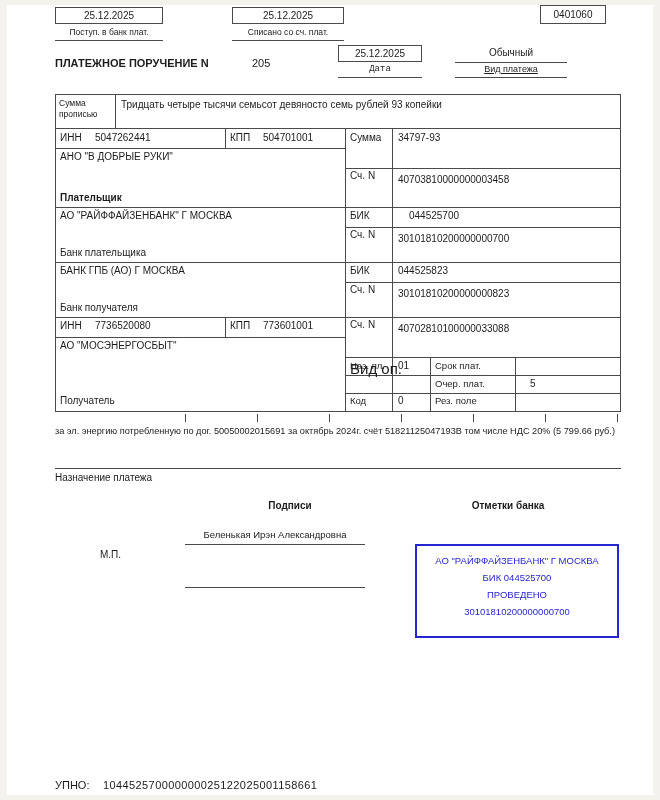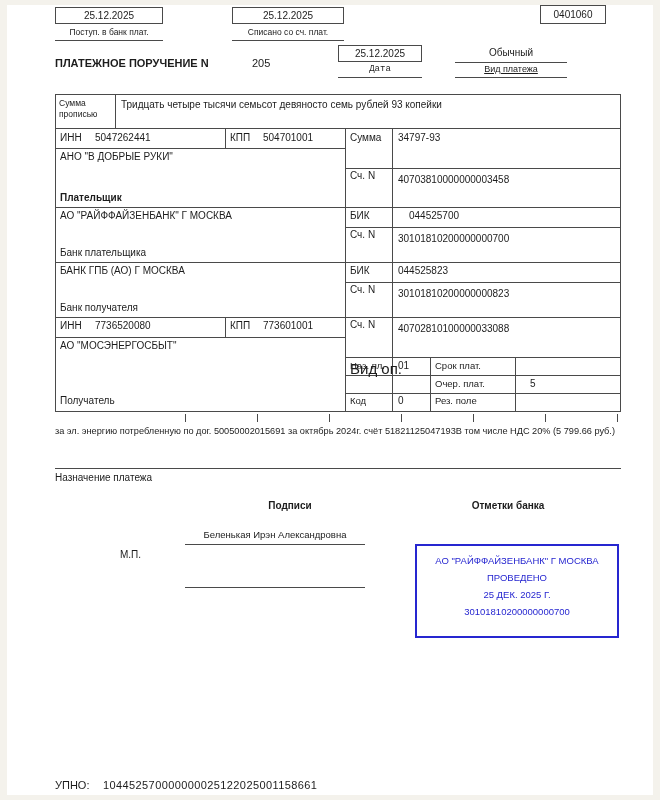--- a/index.html
+++ b/index.html
@@ -137,24 +137,24 @@
 
 <div class="abs" style="left:55px;top:426px;width:566px;font-size:9.2px;">за эл. энергию потребленную по дог. 50050002015691 за октябрь 2024г. счёт 51821125047193В том числе НДС 20% (5 799.66 руб.)</div>
 <div class="hline" style="left:55px;top:468px;width:566px;"></div>
 <div class="abs" style="left:55px;top:472px;">Назначение платежа</div>
 
 <div class="abs b c" style="left:235px;top:500px;width:110px;">Подписи</div>
 <div class="abs b c" style="left:443px;top:500px;width:130px;">Отметки банка</div>
 
 <div class="abs c" style="left:185px;top:529px;width:180px;font-size:9.5px;">Беленькая Ирэн Александровна</div>
 <div class="hline" style="left:185px;top:544px;width:180px;"></div>
-<div class="abs" style="left:120px;top:549px;">М.П.</div>
+<div class="abs" style="left:100px;top:549px;">М.П.</div>
 <div class="hline" style="left:185px;top:587px;width:180px;"></div>
 
 <div class="stamp">
   <div>АО "РАЙФФАЙЗЕНБАНК" Г МОСКВА</div>
+  <div>БИК 044525700</div>
   <div>ПРОВЕДЕНО</div>
-  <div>25 ДЕК. 2025 Г.</div>
   <div>30101810200000000700</div>
 </div>
 
 <div class="abs" style="left:55px;top:779px;font-size:11px;">УПНО:</div>
 <div class="abs" style="left:103px;top:779px;font-size:11px;letter-spacing:0.4px;">104452570000000025122025001158661</div>
 
 </body></html>

